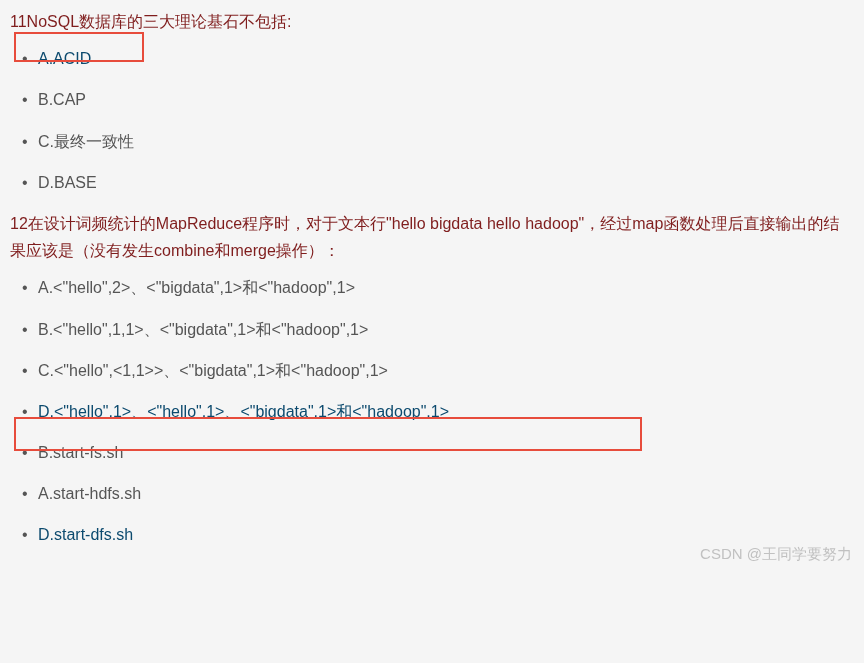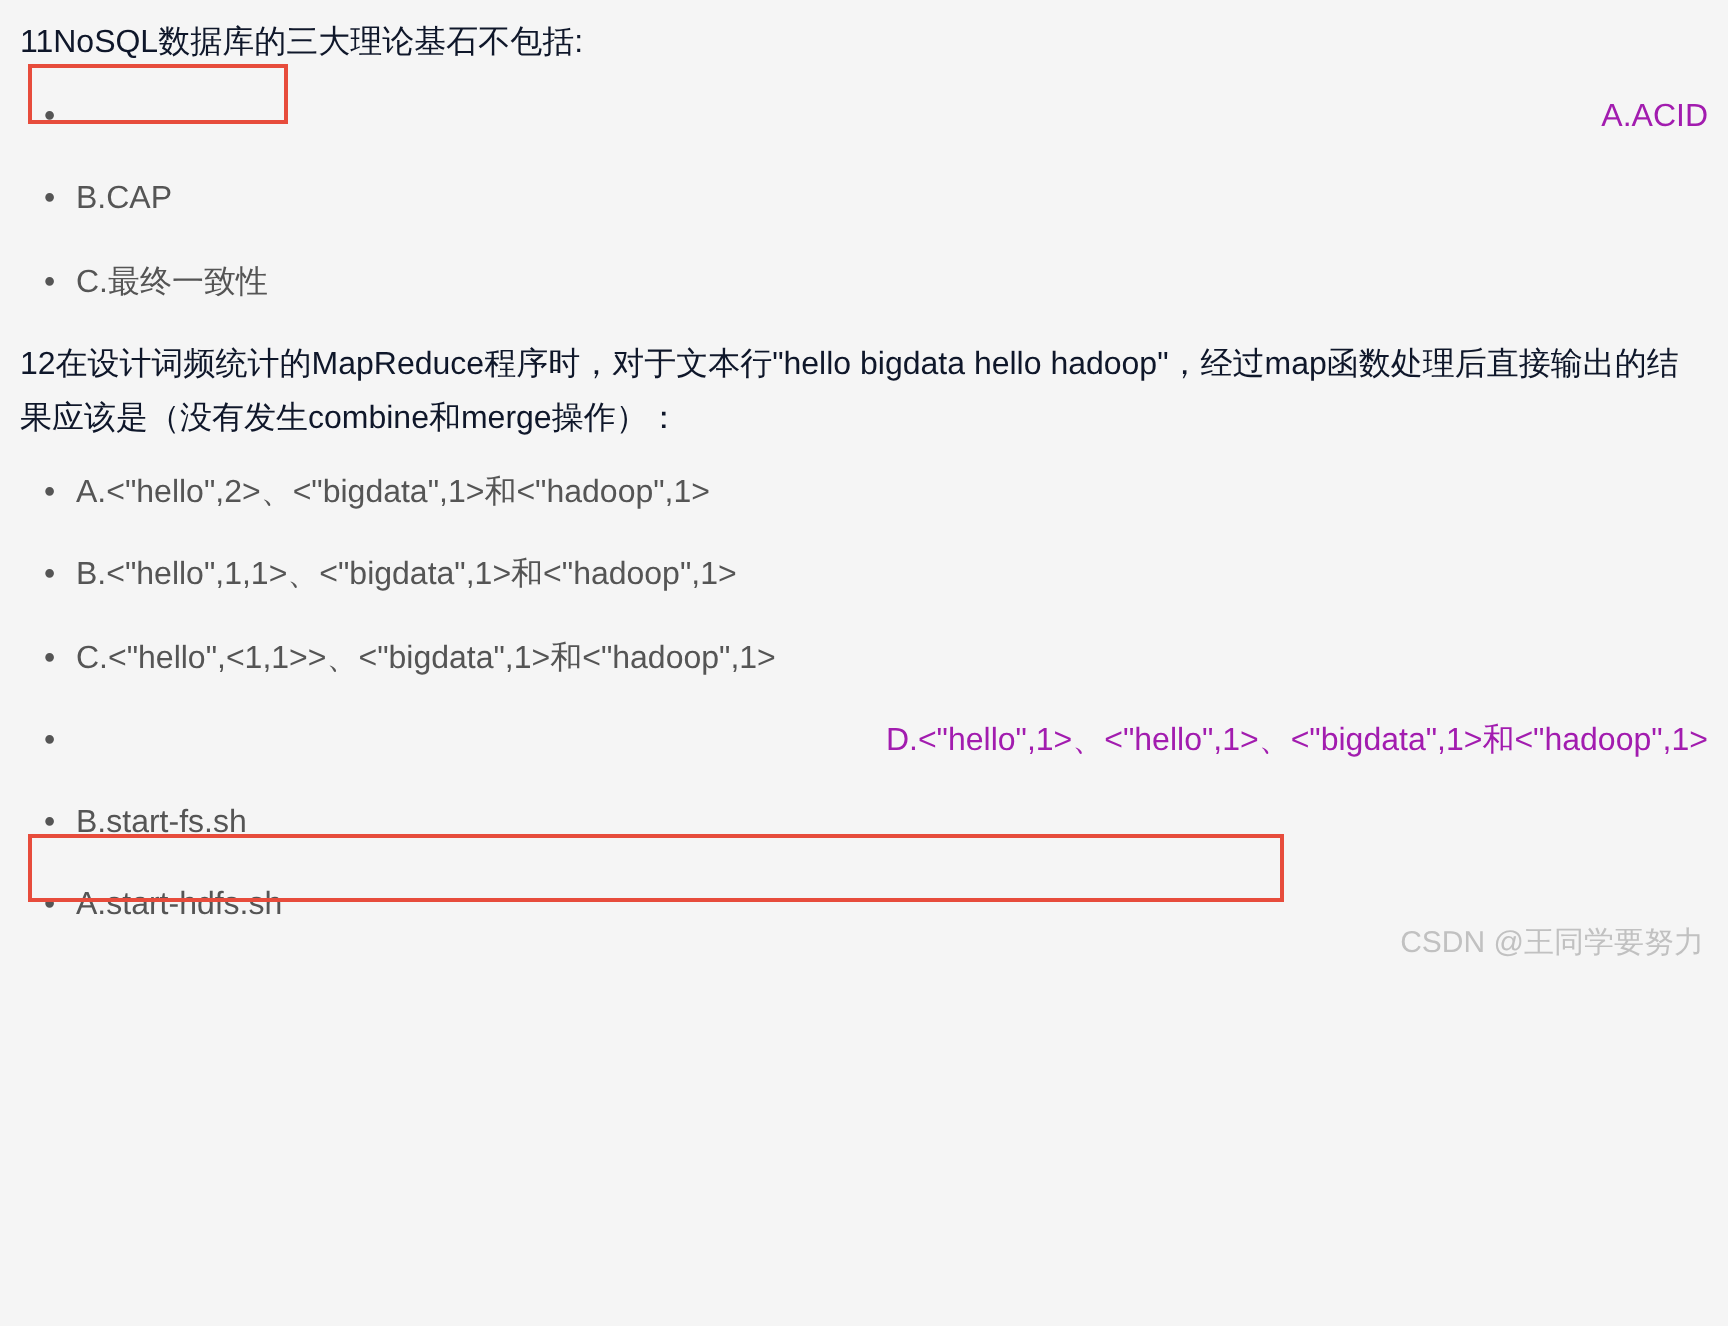--- a/index.html
+++ b/index.html
@@ -14,42 +14,41 @@
       color: #555;
       line-height: 1.7;
       padding: 8px 10px;
       width: 864px;
       position: relative;
     }
     .question {
       margin-bottom: 14px;
     }
     .question-text {
-      color: #0f172a;
+      color: #7f1d1d;
       margin-bottom: 10px;
     }
     ul {
       list-style: none;
       padding-left: 28px;
     }
     li {
       position: relative;
       margin-bottom: 14px;
       color: #555;
     }
     li::before {
       content: "•";
       position: absolute;
       left: -16px;
       top: 0;
       color: #555;
     }
     li.answer {
-      color: #a21caf;
-      text-align: right;
+      color: #0c4a6e;
     }
     li.answer::before {
       color: #555;
     }
     .hb-q11 {
       position: absolute;
       border: 2px solid #e74c3c;
       left: 14px;
       top: 32px;
       width: 130px;
@@ -85,37 +84,39 @@
   </style>
 </head>
 <body>
 
 <div class="question">
   <div class="question-text">11NoSQL数据库的三大理论基石不包括:</div>
   <ul>
     <li class="answer">A.ACID</li>
     <li>B.CAP</li>
     <li>C.最终一致性</li>
+    <li>D.BASE</li>
   </ul>
 </div>
 
 <div class="question">
   <div class="question-text">12在设计词频统计的MapReduce程序时，对于文本行"hello bigdata hello hadoop"，经过map函数处理后直接输出的结果应该是（没有发生combine和merge操作）：</div>
   <ul>
     <li>A.&lt;"hello",2&gt;、&lt;"bigdata",1&gt;和&lt;"hadoop",1&gt;</li>
     <li>B.&lt;"hello",1,1&gt;、&lt;"bigdata",1&gt;和&lt;"hadoop",1&gt;</li>
     <li>C.&lt;"hello",&lt;1,1&gt;&gt;、&lt;"bigdata",1&gt;和&lt;"hadoop",1&gt;</li>
     <li class="answer">D.&lt;"hello",1&gt;、&lt;"hello",1&gt;、&lt;"bigdata",1&gt;和&lt;"hadoop",1&gt;</li>
   </ul>
 </div>
 
 <div class="question">
   <ul>
     <li>B.start-fs.sh</li>
     <li>A.start-hdfs.sh</li>
+    <li class="answer">D.start-dfs.sh</li>
   </ul>
 </div>
 
 <div class="hb-q11"></div>
 <div class="hb-q12"></div>
 <div class="hb-q13"></div>
 
 <div class="watermark">CSDN @王同学要努力</div>
 
 </body></html>

